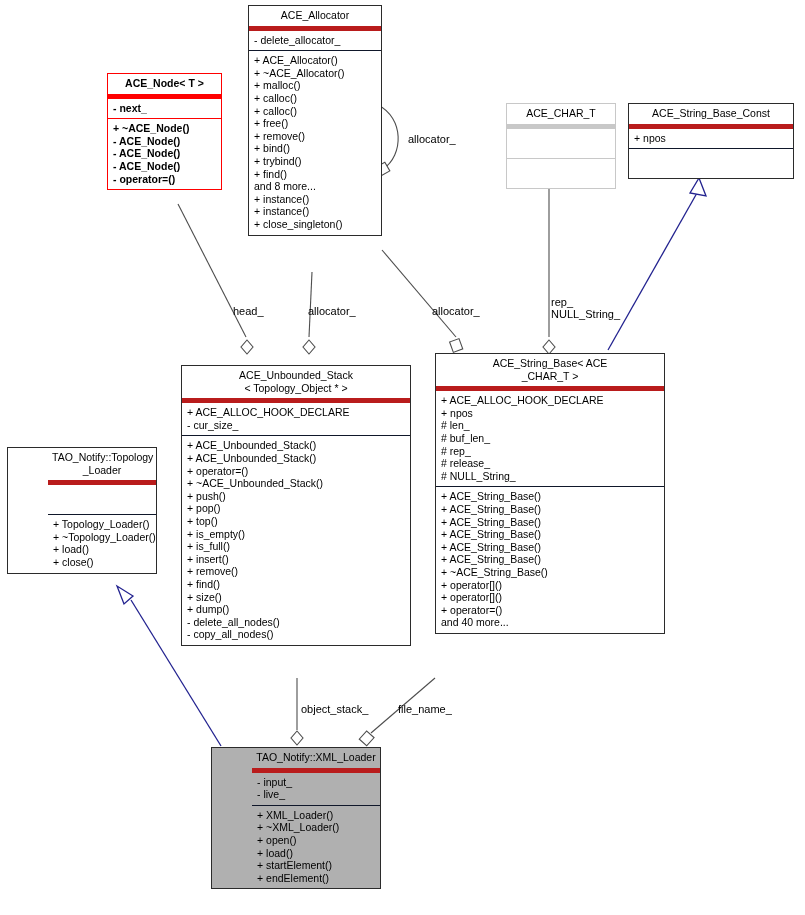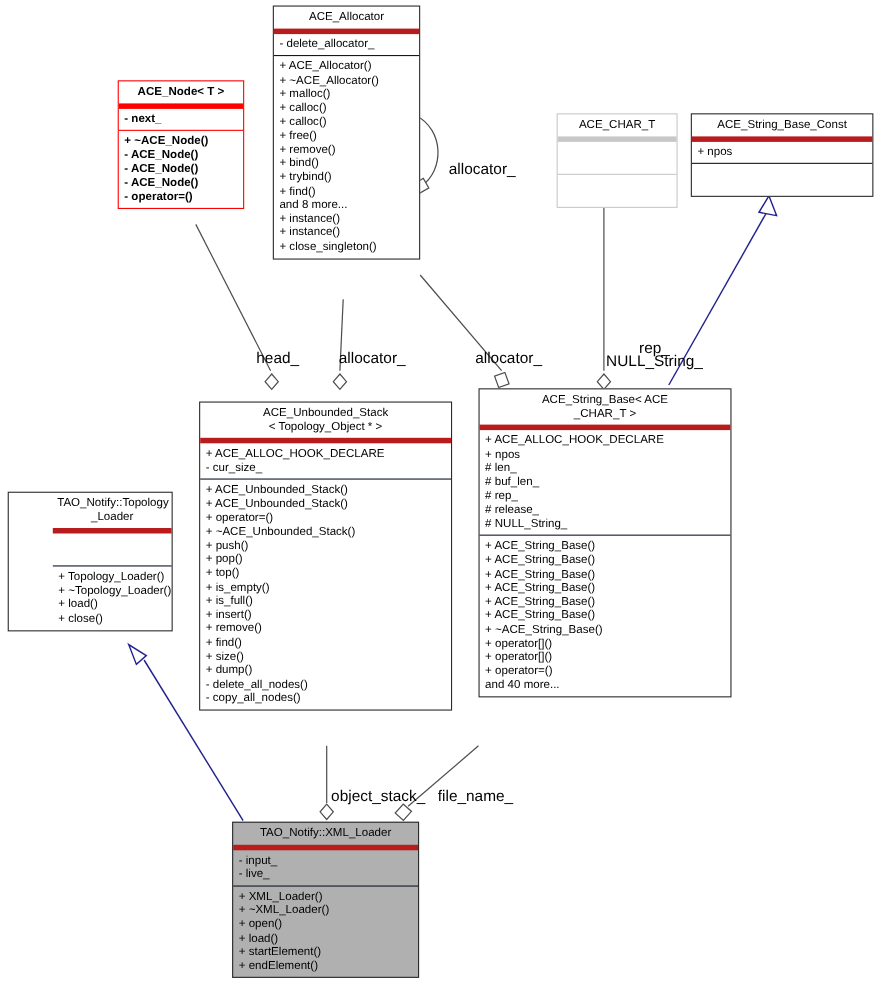--- a/index.html
+++ b/index.html
@@ -30,20 +30,21 @@
     box-sizing: border-box;
     background: #ffffff;
     border: 1px solid #2b2b2b;
     font-size: 10.5px;
     line-height: 12.6px;
     color: #000000;
     z-index: 5;
   }
   .node.gray {
     background: #b0b0b0;
+    padding-left: 40px;
   }
   .node.redline {
     border-color: #ff0000;
     font-weight: bold;
   }
   .node.faint {
     border-color: #c8c8c8;
   }
   .node .title {
     text-align: center;
@@ -62,27 +63,26 @@
   .node.faint .attrs { border-bottom-color: #c8c8c8; }
   .node .ops {
     padding: 3px 4px 4px 5px;
     min-height: 9px;
   }
   .node .row {
     white-space: pre;
   }
   .edge-label {
     position: absolute;
-    font-size: 14px;
+    font-size: 11px;
     line-height: 12px;
     color: #000000;
     white-space: pre;
-    text-align: center;
+    text-align: left;
     z-index: 6;
-    margin-top: 14px;
   }
 </style>
 </head>
 <body>
 
 <div id="canvas">
 
   <svg class="edges" viewBox="0 0 805 915">
 
     <line x1="178" y1="204" x2="246" y2="337" stroke="#4d4d4d" stroke-width="1.1"></line>

